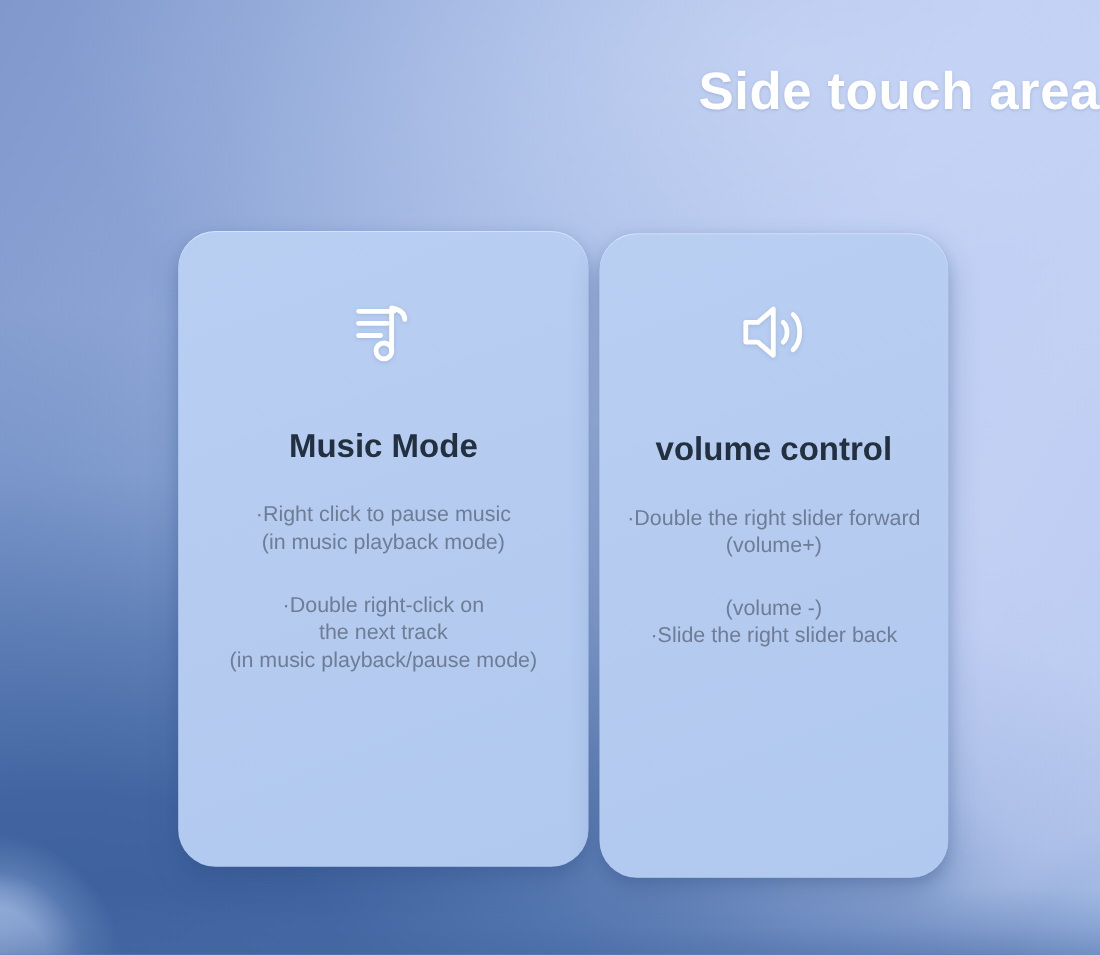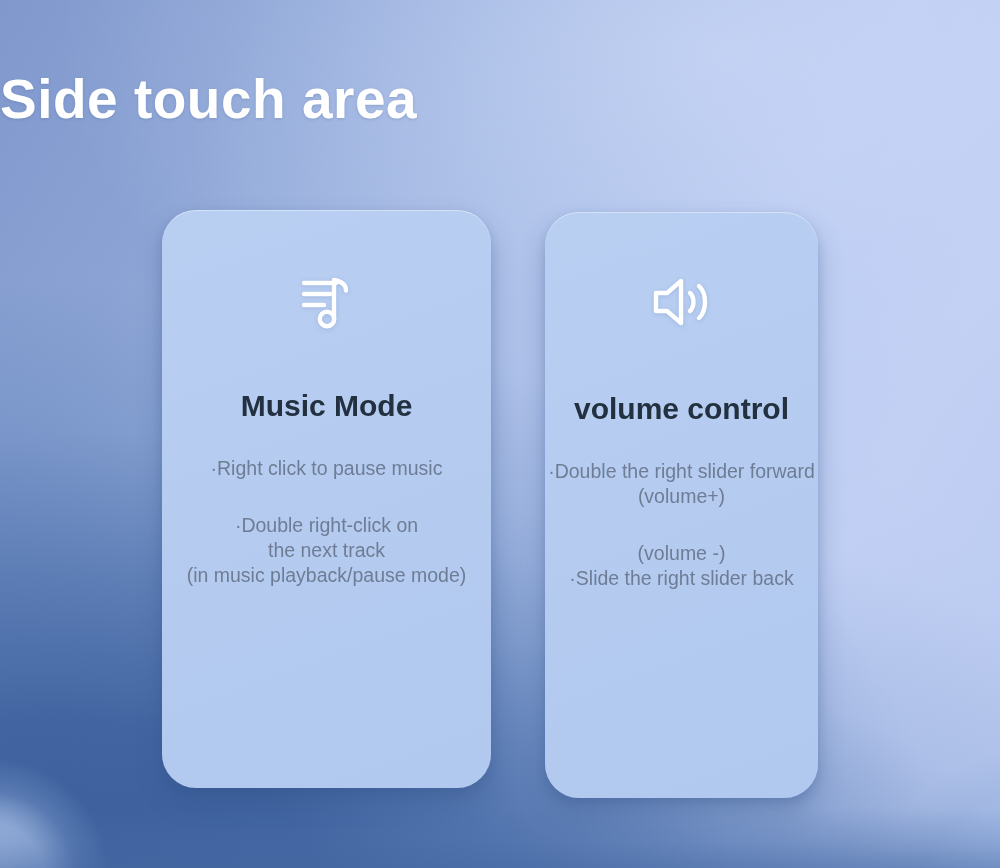--- a/index.html
+++ b/index.html
@@ -83,24 +83,24 @@
         rgba(72,106,164,0.55) 0%,
         rgba(78,112,170,0.28) 3.0%,
         rgba(255,255,255,0) 7%);
   }
 
   
   .page-title {
     position: absolute;
     left: 0;
     right: 0;
-    top: 68px;
-    text-align: left;
+    top: 56px;
+    text-align: right;
     color: #ffffff;
-    font-size: 55px;
+    font-size: 48px;
     font-weight: bold;
     letter-spacing: 0.5px;
     line-height: 1.15;
     text-shadow: 0 1px 3px rgba(70,100,150,0.28);
   }
 
   
   .cards {
     position: absolute;
     left: 0;
@@ -110,20 +110,21 @@
   }
   .card {
     position: absolute;
     background: linear-gradient(160deg, #b9cff2 0%, #b5cbf0 45%, #b2c9ef 100%);
     border-radius: 34px;
     box-shadow:
       0 14px 26px rgba(48,78,132,0.30),
       0 4px 10px rgba(48,78,132,0.18),
       inset 0 1px 0 rgba(255,255,255,0.40);
     overflow: hidden;
+    padding-left: 44px;
   }
   .card-inner {
     position: absolute;
     inset: 0;
     display: flex;
     flex-direction: column;
     align-items: center;
   }
   .card-music {
     left: 162px;
@@ -200,20 +201,21 @@
             <line x1="8" y1="25" x2="34" y2="25"></line>
             <line x1="8" y1="36" x2="28" y2="36"></line>
             <path d="M38 50 V11 c8 1.5 12 5 12 10.5"></path>
             <circle cx="31" cy="50" r="7.2"></circle>
           </svg>
         </div>
         <div class="card-heading">Music Mode</div>
         <div class="card-body">
           <p class="para">
             <span class="ln">·Right click to pause music</span>
+            <span class="ln">(in music playback mode)</span>
           </p>
           <p class="para">
             <span class="ln">·Double right-click on</span>
             <span class="ln">the next track</span>
             <span class="ln">(in music playback/pause mode)</span>
           </p>
         </div>
       </div>
     </div>
 

